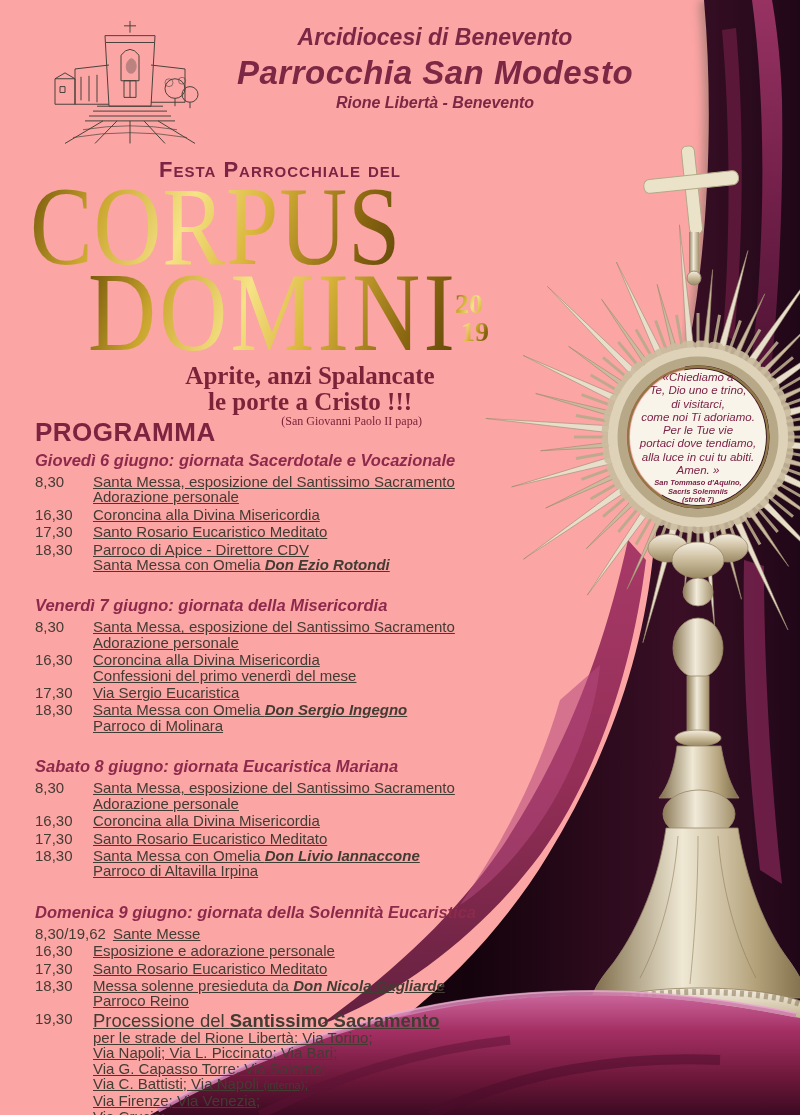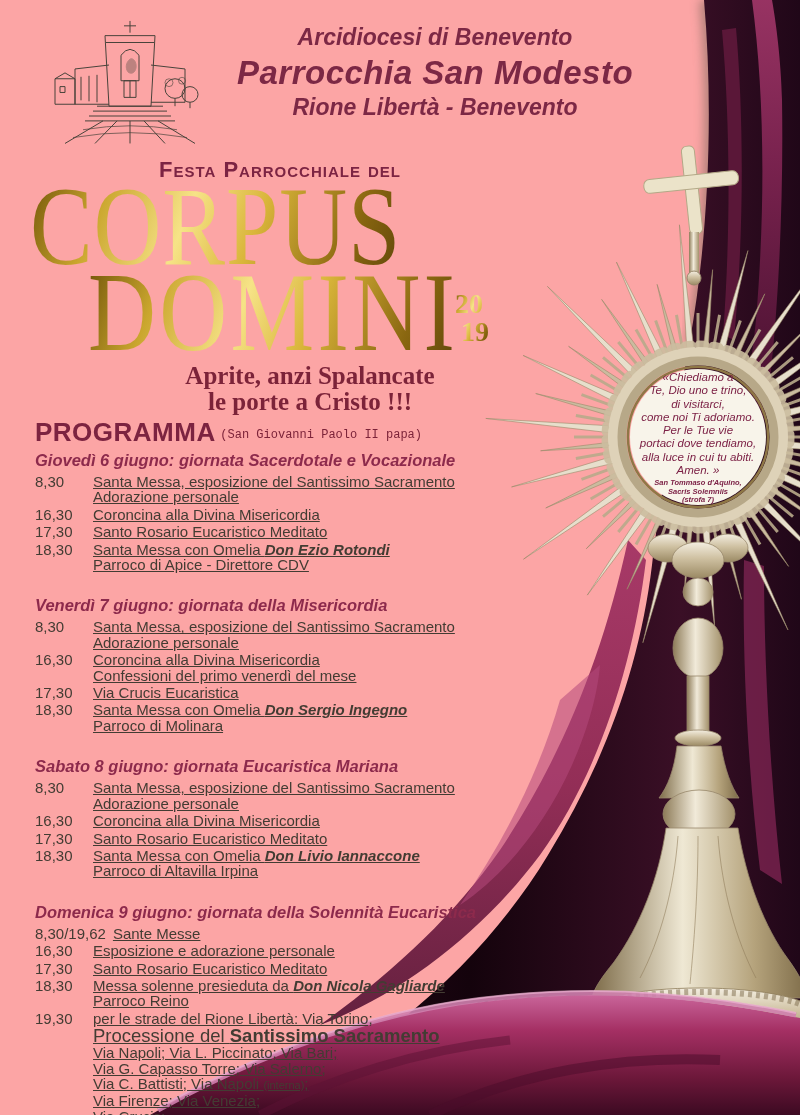--- a/index.html
+++ b/index.html
@@ -5,41 +5,41 @@
   html,body{margin:0;padding:0;background:#888;}
   .poster{position:relative;width:800px;height:1115px;background:#fca5a5;overflow:hidden;
     font-family:"Liberation Sans",sans-serif;}
   .art{position:absolute;left:0;top:0;z-index:0;}
   .txt{position:absolute;z-index:2;}
 
   
   .hdr{left:225px;top:24px;width:420px;text-align:center;color:#7c2845;font-style:italic;font-weight:700;}
   .hdr .l1{font-size:23px;}
   .hdr .l2{font-size:33px;letter-spacing:.5px;margin:3px 0 2px;}
-  .hdr .l3{font-size:23px;}
+  .hdr .l3{font-size:16px;}
 
   
   .kicker{left:60px;top:157px;width:440px;text-align:center;color:#7c2443;
     font-variant:small-caps;font-weight:700;font-size:22px;letter-spacing:1px;}
   .gold{color:#bf9b2f;font-family:"Liberation Serif",serif;}
   @supports (-webkit-background-clip: text){
     .gold{background:linear-gradient(115deg,#6e5208 0%,#caa62e 20%,#f6e387 42%,#d9b53a 60%,#8a6710 84%,#5e450a 100%);
       -webkit-background-clip:text;background-clip:text;-webkit-text-fill-color:transparent;color:transparent;}
   }
   .t-corpus{left:30px;top:170px;font-size:112px;line-height:1;letter-spacing:1px;
     transform:scaleX(.84);transform-origin:left top;}
   .t-domini{left:88px;top:256px;font-size:112px;line-height:1;letter-spacing:4px;
     transform:scaleX(.84);transform-origin:left top;}
   .t-year{left:455px;top:290px;font-size:28px;line-height:28px;font-weight:700;}
   .t-year .y2{padding-left:6px;}
 
   
   .motto{left:150px;top:363px;width:320px;text-align:center;color:#7c2339;
     font-family:"Liberation Serif",serif;font-weight:700;font-size:25px;line-height:1.02;}
-  .motto .attr{font-size:12px;font-weight:400;text-align:right;padding-right:48px;margin-top:15px;font-family:Liberation Mono, monospace;}
+  .motto .attr{font-size:12px;font-weight:400;text-align:right;padding-right:48px;margin-top:1px;}
 
   
   .program{left:35px;top:417px;width:488px;color:#433c33;}
   .program h2{margin:0 0 1px;font-size:26px;font-weight:700;color:#7c2340;letter-spacing:.5px;}
   .day{margin-top:24px;}
   .day:first-of-type{margin-top:3px;}
   .day-title{font-style:italic;font-weight:700;font-size:16.5px;color:#8d2a4c;margin:0 0 4px;}
   .item{display:flex;font-size:15px;line-height:15.4px;margin-bottom:2px;}
   .time{flex:0 0 58px;}
   .time.wide{flex:0 0 auto;margin-right:7px;}
@@ -297,22 +297,22 @@
           </div>
           <div class="item">
             <span class="time">17,30</span>
             <div class="lines">
               <div class="line"><span>Santo Rosario Eucaristico Meditato</span></div>
             </div>
           </div>
           <div class="item">
             <span class="time">18,30</span>
             <div class="lines">
+              <div class="line"><span>Parroco di Apice - Direttore CDV</span></div>
               <div class="line"><span>Santa Messa con Omelia </span><span class="bold it">Don Ezio Rotondi</span></div>
-              <div class="line"><span>Parroco di Apice - Direttore CDV</span></div>
             </div>
           </div>
         </div>
         <div class="day">
           <div class="day-title">Venerdì 7 giugno: giornata della Misericordia</div>
           <div class="item">
             <span class="time">8,30</span>
             <div class="lines">
               <div class="line"><span>Santa Messa, esposizione del Santissimo Sacramento</span></div>
               <div class="line"><span>Adorazione personale</span></div>
@@ -321,21 +321,21 @@
           <div class="item">
             <span class="time">16,30</span>
             <div class="lines">
               <div class="line"><span>Coroncina alla Divina Misericordia</span></div>
               <div class="line"><span>Confessioni del primo venerdì del mese</span></div>
             </div>
           </div>
           <div class="item">
             <span class="time">17,30</span>
             <div class="lines">
-              <div class="line"><span>Via Crucis Eucaristica</span></div>
+              <div class="line"><span>Via Sergio Eucaristica</span></div>
             </div>
           </div>
           <div class="item">
             <span class="time">18,30</span>
             <div class="lines">
               <div class="line"><span>Santa Messa con Omelia </span><span class="bold it">Don Sergio Ingegno</span></div>
               <div class="line"><span>Parroco di Molinara</span></div>
             </div>
           </div>
         </div>
@@ -391,22 +391,22 @@
           <div class="item">
             <span class="time">18,30</span>
             <div class="lines">
               <div class="line"><span>Messa solenne presieduta da </span><span class="bold it">Don Nicola Gagliarde</span></div>
               <div class="line"><span>Parroco Reino</span></div>
             </div>
           </div>
           <div class="item">
             <span class="time">19,30</span>
             <div class="lines">
+              <div class="line lg"><span>Processione del </span><span class="bold">Santissimo Sacramento</span></div>
               <div class="line"><span>per le strade del Rione Libertà: Via Torino;</span></div>
-              <div class="line lg"><span>Processione del </span><span class="bold">Santissimo Sacramento</span></div>
               <div class="line"><span>Via Napoli; Via L. Piccinato; Via Bari;</span></div>
               <div class="line"><span>Via G. Capasso Torre; Via Salerno;</span></div>
               <div class="line"><span>Via C. Battisti; Via Napoli </span><span class="small">(interna)</span><span>;</span></div>
               <div class="line"><span>Via Firenze; Via Venezia;</span></div>
               <div class="line"><span>Via Crucis;</span></div>
             </div>
           </div>
         </div>
       </div>
   </div>

